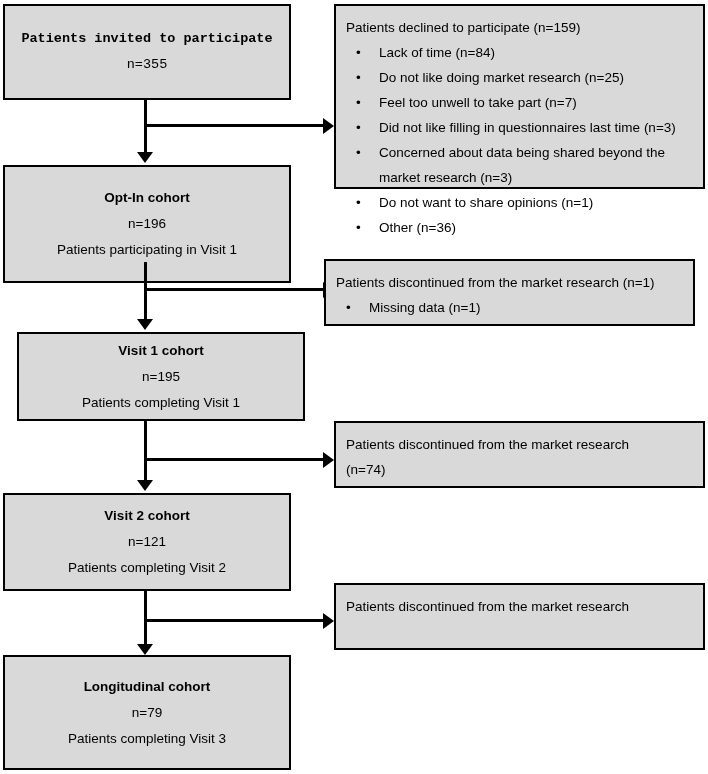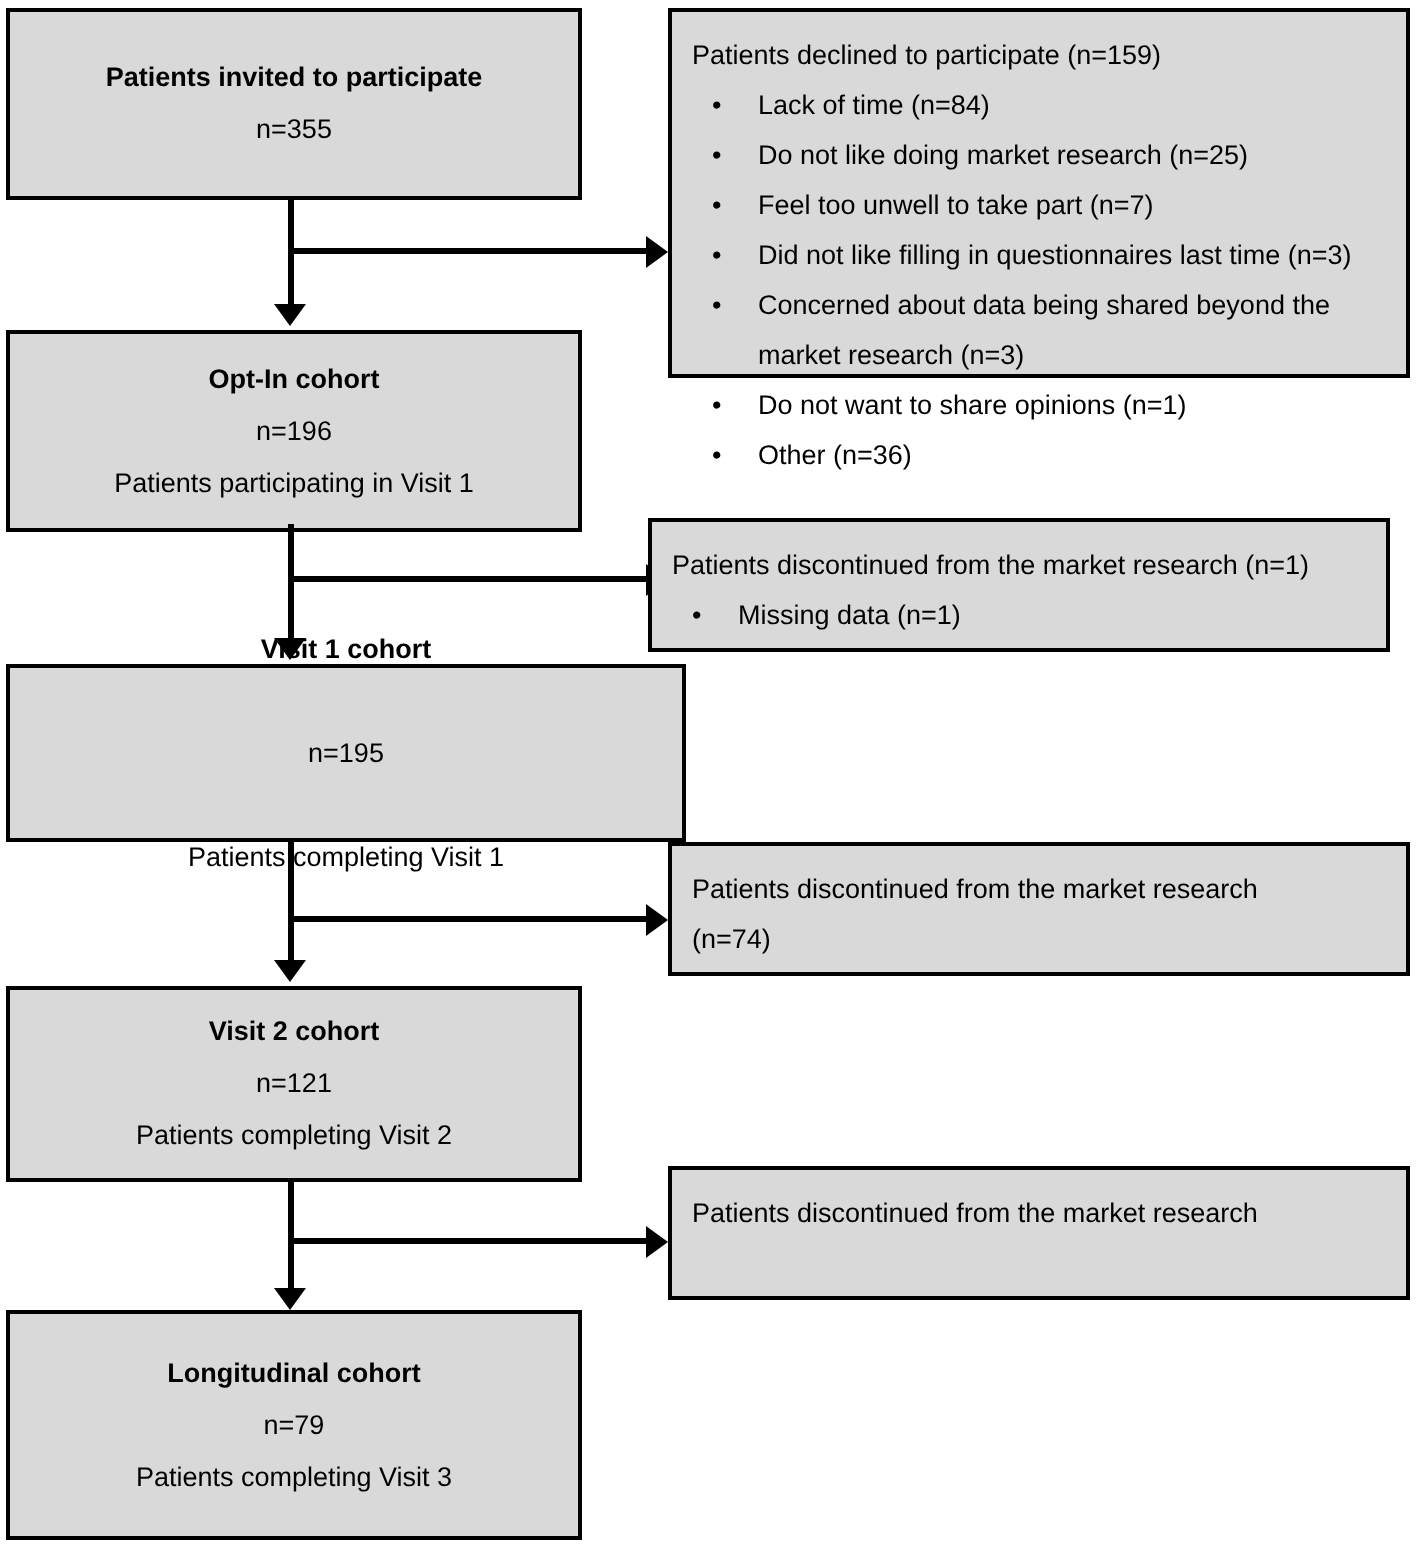--- a/index.html
+++ b/index.html
@@ -104,21 +104,21 @@
     border-top: 8px solid transparent;
     border-bottom: 8px solid transparent;
     border-left: 11px solid #000000;
   }
 </style>
 </head>
 <body>
 
 <div id="canvas">
 
-  <div class="box box-main" style="left:3px; top:4px; width:288px; height:96px;">
+  <div class="box box-main" style="left:3px; top:4px; width:288px; height:96px;font-family:Liberation Mono, monospace;">
     <div class="line title">Patients invited to participate</div>
     <div class="line">n=355</div>
   </div>
 
   <div class="vline" style="left:144px; top:100px; width:3px; height:52px;"></div>
   <div class="arrow-down" style="left:137px; top:152px;"></div>
 
   <div class="hline" style="left:144px; top:124px; width:180px; height:3px;"></div>
   <div class="arrow-right" style="left:323px; top:118px;"></div>
 
@@ -152,21 +152,21 @@
         <span class="bullet">•</span>
         <span>Do not want to share opinions (n=1)</span>
       </li>
       <li>
         <span class="bullet">•</span>
         <span>Other (n=36)</span>
       </li>
     </ul>
   </div>
 
-  <div class="box box-main" style="left:3px; top:165px; width:288px; height:101px;">
+  <div class="box box-main" style="left:3px; top:165px; width:288px; height:118px;">
     <div class="line title">Opt-In cohort</div>
     <div class="line">n=196</div>
     <div class="line">Patients participating in Visit 1</div>
   </div>
 
   <div class="vline" style="left:144px; top:262px; width:3px; height:57px;"></div>
   <div class="arrow-down" style="left:137px; top:319px;"></div>
 
   <div class="hline" style="left:144px; top:288px; width:180px; height:3px;"></div>
   <div class="arrow-right" style="left:323px; top:282px;"></div>
@@ -174,21 +174,21 @@
   <div class="box box-side" style="left:324px; top:259px; width:371px; height:67px;">
     <div class="head">Patients discontinued from the market research (n=1)</div>
     <ul>
       <li>
         <span class="bullet">•</span>
         <span>Missing data (n=1)</span>
       </li>
     </ul>
   </div>
 
-  <div class="box box-main" style="left:3px; top:332px; width:340px; height:89px;gap:26px;">
+  <div class="box box-main" style="left:17px; top:332px; width:288px; height:89px;">
     <div class="line title">Visit 1 cohort</div>
     <div class="line">n=195</div>
     <div class="line">Patients completing Visit 1</div>
   </div>
 
   <div class="vline" style="left:144px; top:421px; width:3px; height:59px;"></div>
   <div class="arrow-down" style="left:137px; top:480px;"></div>
 
   <div class="hline" style="left:144px; top:458px; width:180px; height:3px;"></div>
   <div class="arrow-right" style="left:323px; top:452px;"></div>

